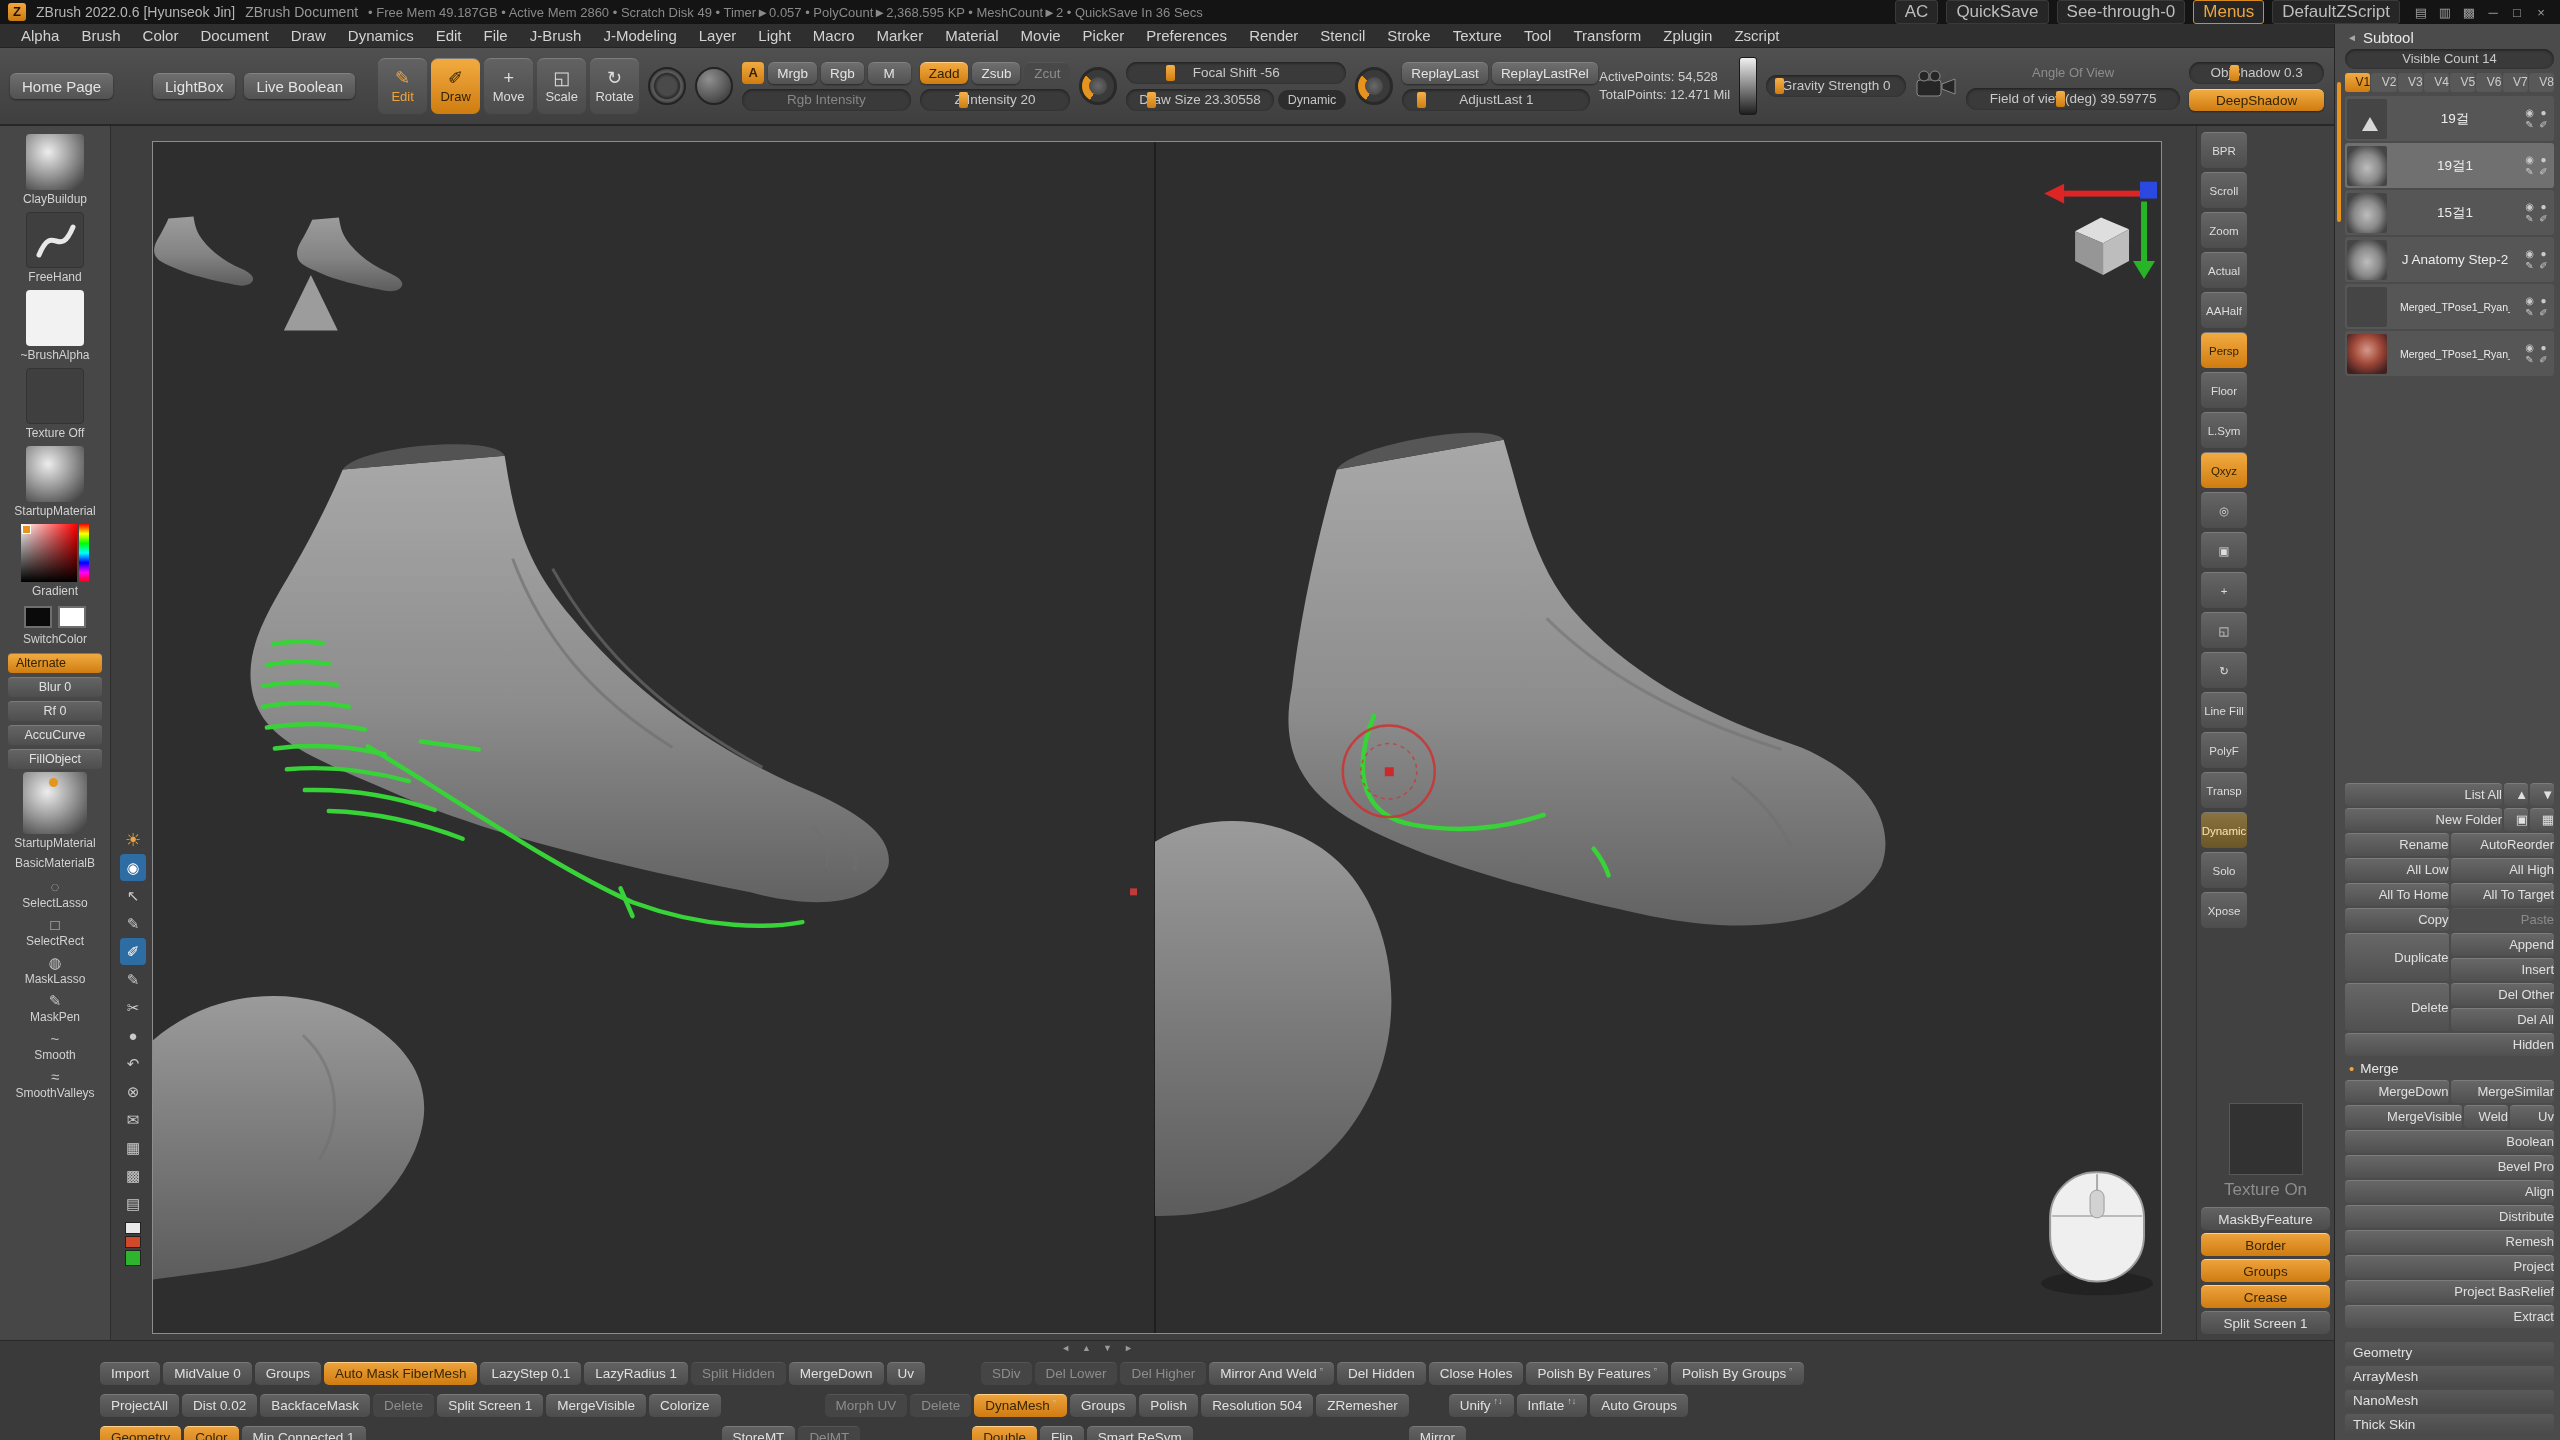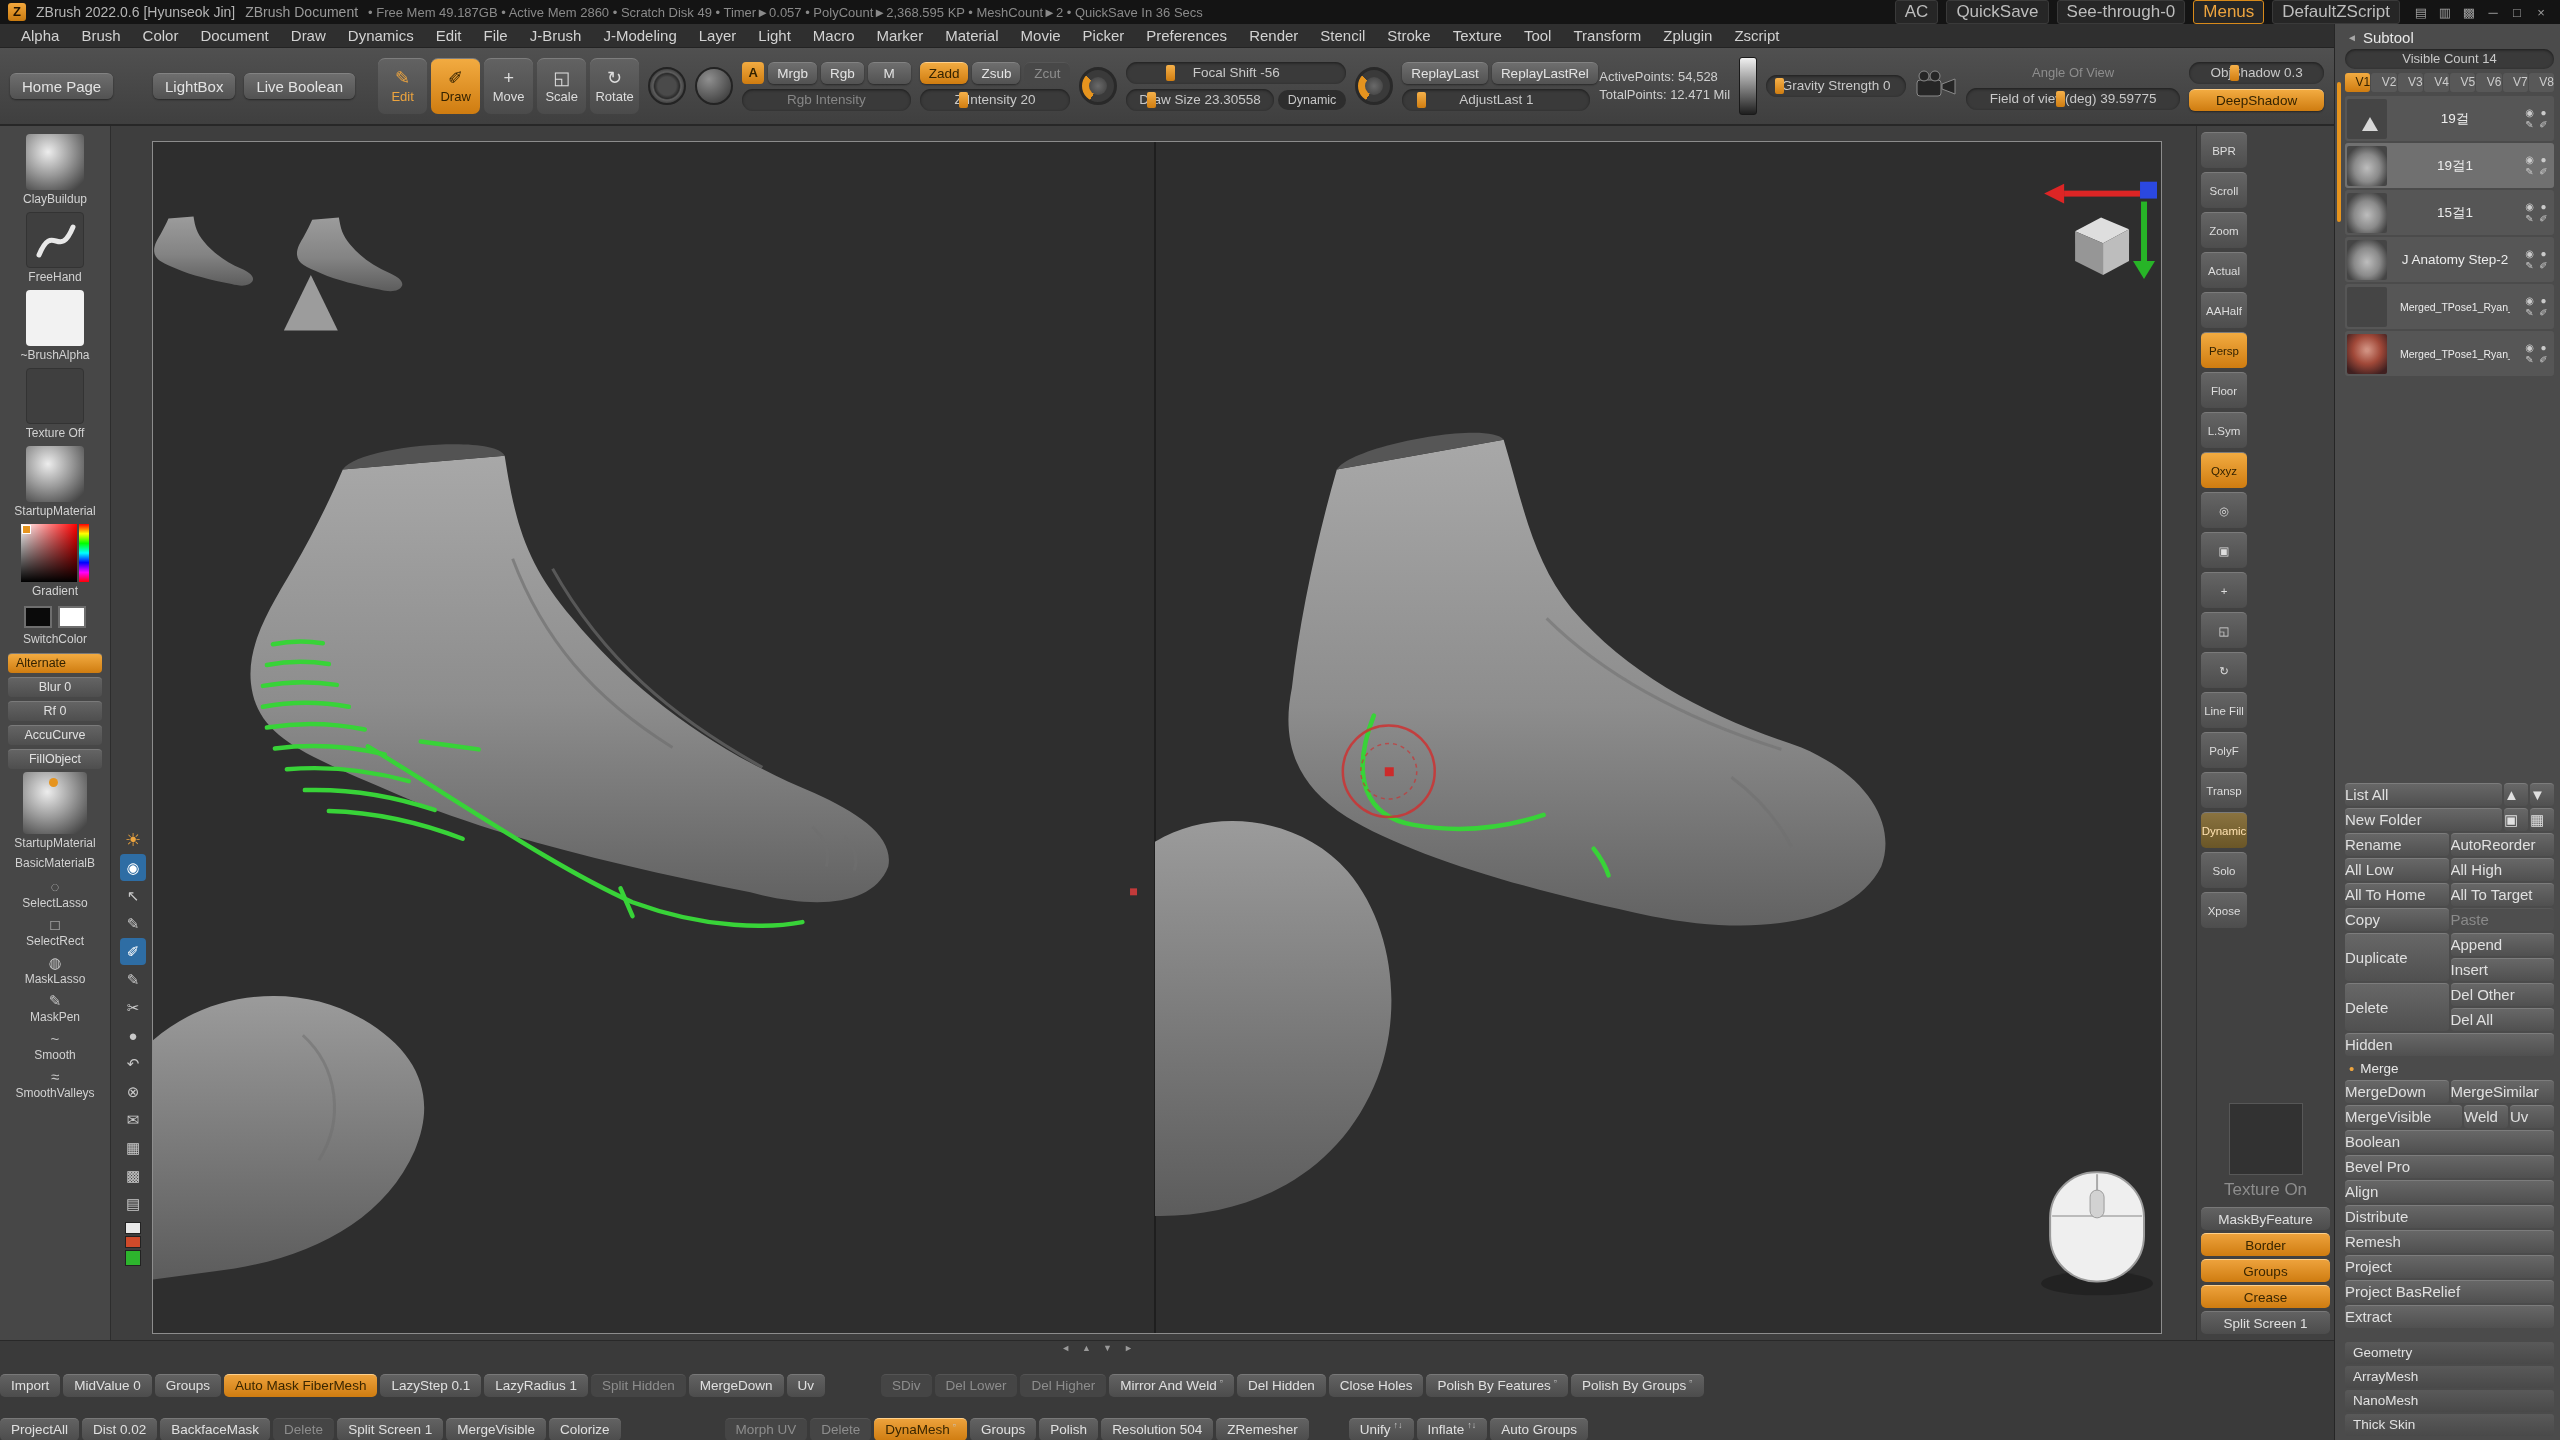--- a/index.html
+++ b/index.html
@@ -85,21 +85,21 @@
 .strip-btn.orange{background:linear-gradient(#f2ab41,#cf7c10);color:#332200}
 .strip-btn.lit{background:linear-gradient(#8a7340,#6a5627);color:#ffe2b0}
 .tray-stack{margin-top:auto;display:flex;flex-direction:column;gap:3px}
 .preview{width:74px;height:72px;background:#323232;border:1px solid #575757;margin:0 auto 2px}
 .dimlbl{font-size:17px;color:#8d8d8d;text-align:center;margin-bottom:4px}
 .traybtns{display:flex;flex-direction:column;gap:3px}
 .tray-btn{height:24px;justify-content:center}
 
 .bottombar{flex:none;background:#3a3a3a;border-top:1px solid #292929;padding:0 140px 4px 0;height:100px}
 .navstrip{height:13px;display:flex;align-items:center;justify-content:center;gap:12px;color:#9a9a9a;font-size:9px}
-.brow{display:flex;align-items:center;gap:26px;height:26px;margin-top:18px}
+.brow{display:flex;align-items:center;gap:26px;height:26px;padding-left:100px;margin-top:6px}
 .bgroup{display:flex;gap:3px;align-items:center}
 .bb{height:23px;background:linear-gradient(#626262,#4c4c4c);border-radius:5px;border-top:1px solid #787878;padding:0 11px;font-size:13.5px;color:#e0e0e0;white-space:nowrap;display:flex;align-items:center;gap:3px}
 .bb.orange{background:linear-gradient(#eda23c,#cf7c10);color:#3a2600;border-top-color:#ffd08a}
 .bb.dim{background:#454545;color:#8d8d8d;border-top-color:#545454}
 .sup{font-size:9px;color:#c5c5c5;margin-top:-9px}
 
 .panel{width:226px;background:#4b4b4b;border-left:1px solid #262626;display:flex;flex-direction:column;padding:2px 6px 4px 10px;position:relative;font-size:13.5px;flex:none}
 .scrollmark{position:absolute;left:2px;top:58px;width:4px;height:140px;background:#e6941e;border-radius:2px}
 .p-title{font-size:15px;color:#e8e8e8;padding:3px 0 3px 2px;display:flex;align-items:center;gap:6px}
 .p-title .arr{color:#a8a8a8;font-size:10px}
@@ -113,21 +113,21 @@
 .st-thumb{width:40px;height:40px;background:#454545;border-radius:2px;flex:none;position:relative}
 .t-foot .st-thumb,.t-feet .st-thumb{background:radial-gradient(ellipse at 50% 55%,#bdbdbd 0%,#8a8a8a 45%,#454545 78%)}
 .t-figure .st-thumb{background:radial-gradient(circle at 50% 40%,#d09080 5%,#a04838 45%,#402020 85%)}
 .t-cursor .st-thumb::after{content:"";position:absolute;left:15px;top:10px;border:8px solid transparent;border-bottom:14px solid #d8d8d8}
 .st-label{flex:1;text-align:center;color:#ececec;font-size:13.5px;overflow:hidden;white-space:nowrap}
 .small .st-label{font-size:10.5px}
 .st-ics{display:grid;grid-template-columns:13px 13px;gap:1px;font-size:10px;color:#cacaca;text-align:center;flex:none;margin-right:2px}
 .pspacer{flex:1}
 .st-actions{display:flex;flex-direction:column;gap:2px}
 .arow{display:flex;gap:2px}
-.ab{flex:1;height:23px;background:linear-gradient(#676767,#505050);border-radius:4px;border-top:1px solid #7c7c7c;font-size:15px;color:#e0e0e0;text-align:left;line-height:22px;white-space:nowrap;overflow:hidden}
+.ab{flex:1;height:23px;background:linear-gradient(#676767,#505050);border-radius:4px;border-top:1px solid #7c7c7c;font-size:13px;color:#e0e0e0;text-align:right;line-height:22px;white-space:nowrap;overflow:hidden}
 .ab.sq{flex:0 0 24px}
 .ab.nrw{flex:0 0 44px}
 .ab.dim{background:#4e4e4e;color:#8a8a8a;border-top-color:#595959}
 .ab.tall{height:48px;line-height:47px}
 .colhalf{flex:1;display:flex;flex-direction:column;gap:2px}
 .sect{height:20px;display:flex;align-items:center;gap:6px;padding-left:4px;color:#e8e8e8;font-size:13.5px}
 .sect .dot{color:#eda43e;font-size:15px}
 .p-bottom{display:flex;flex-direction:column;gap:2px;margin-top:14px}
 .pb-row{height:22px;background:linear-gradient(#595959,#494949);border-radius:3px;padding-left:8px;line-height:22px;font-size:13.5px;color:#e2e2e2}
 </style>

